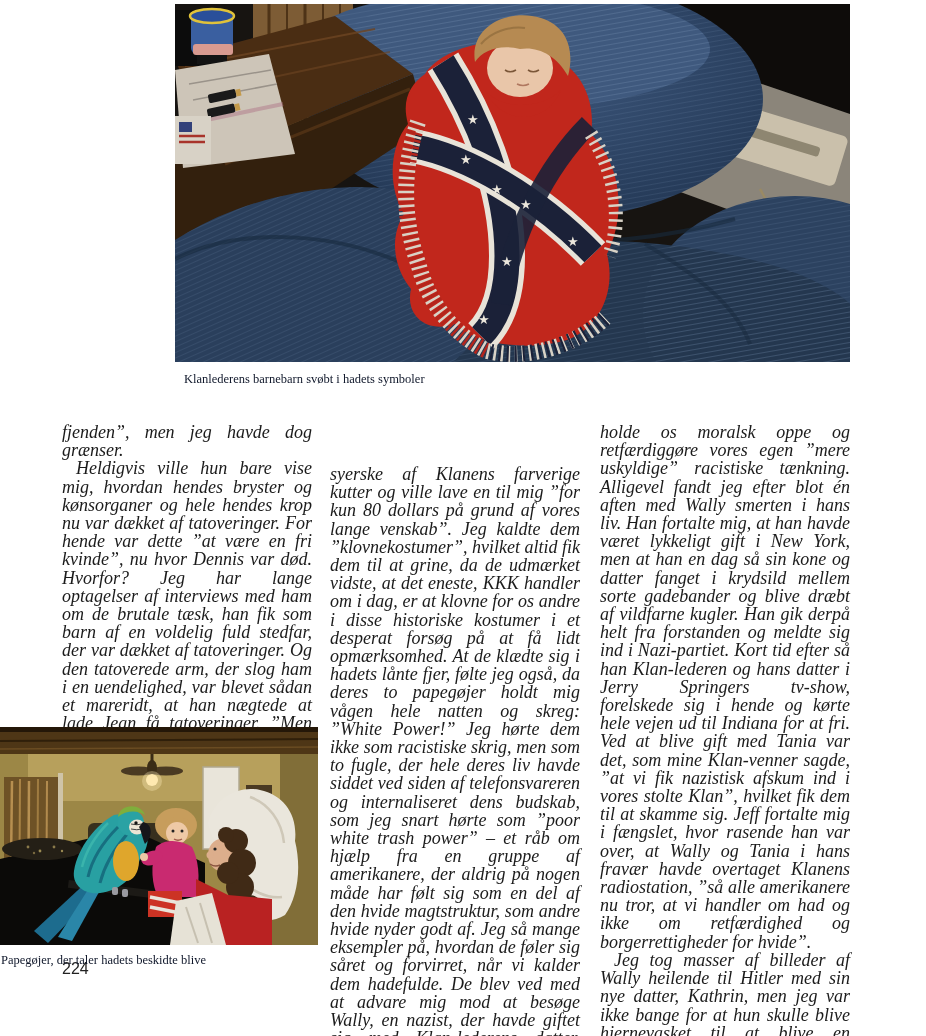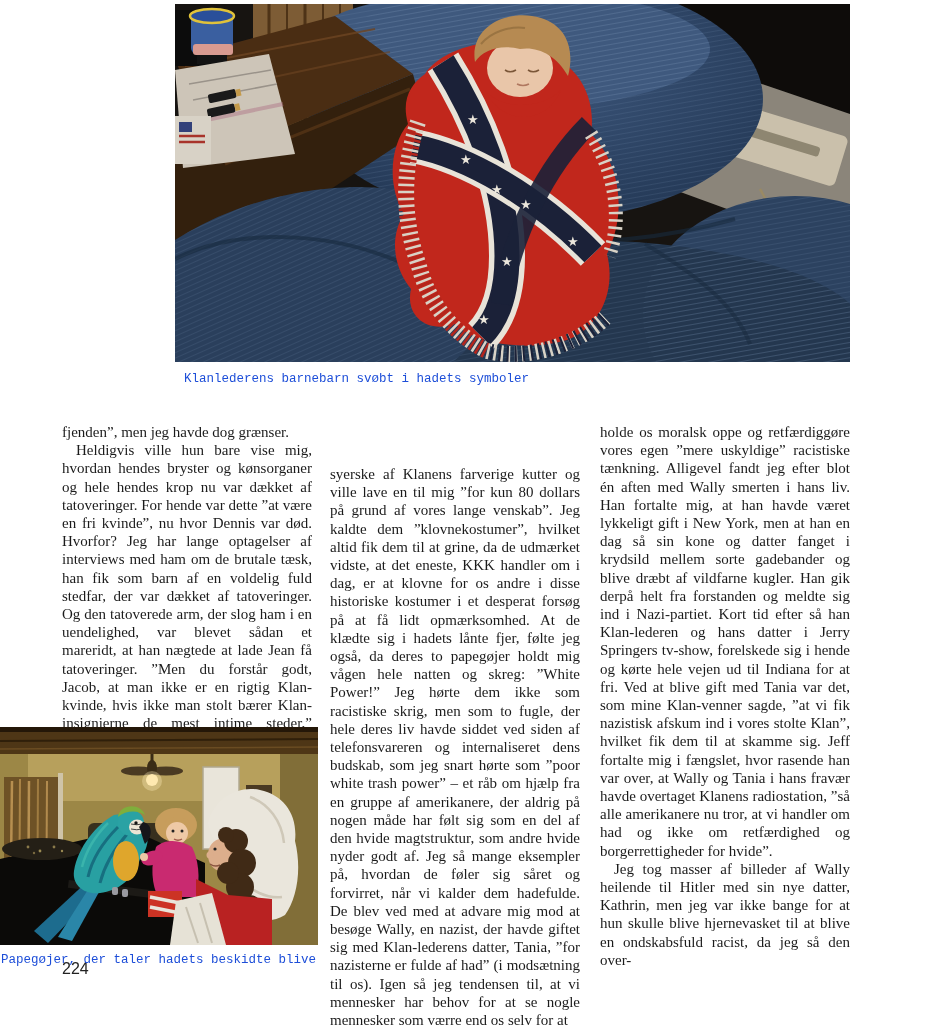--- a/index.html
+++ b/index.html
@@ -4,32 +4,32 @@
 <style>
   html,body{margin:0;padding:0;background:#ffffff;}
   .page{
     position:relative;width:926px;height:1036px;background:#ffffff;
     font-family:"Liberation Serif", serif;color:#1b1b1b;overflow:hidden;
   }
   .photo{position:absolute;overflow:hidden;line-height:0;}
   .photo-top{left:175px;top:4px;width:675px;height:358px;}
   .photo-bottom{left:0px;top:727px;width:318px;height:218px;}
   .caption{
-    position:absolute;font-family:Liberation Mono, monospace;
-    font-size:12.5px;line-height:15px;color:#1d4ed8;white-space:nowrap;z-index:3;
+    position:absolute;font-family:Liberation Serif, serif;
+    font-size:12.5px;line-height:15px;color:#0f172a;white-space:nowrap;z-index:3;
   }
   .caption-top{left:184px;top:372px;}
   .caption-bottom{left:1px;top:953px;}
   .page-number{
     position:absolute;left:62px;top:960px;z-index:2;
     font-family:"Liberation Sans", sans-serif;font-size:16px;color:#222;
   }
   .col{
     position:absolute;top:423px;width:250px;
-    font-size:15px;line-height:18.2px;text-align:justify;
+    font-size:18px;line-height:18.2px;text-align:justify;font-style:italic;
   }
   .col p{margin:0;padding:0;}
   .col p.indent{text-indent:14px;}
   .col-1{left:62px;}
   .col-2{left:330px;margin-top:42px;}
   .col-3{left:600px;}
 </style>
 </head>
 <body>
 

